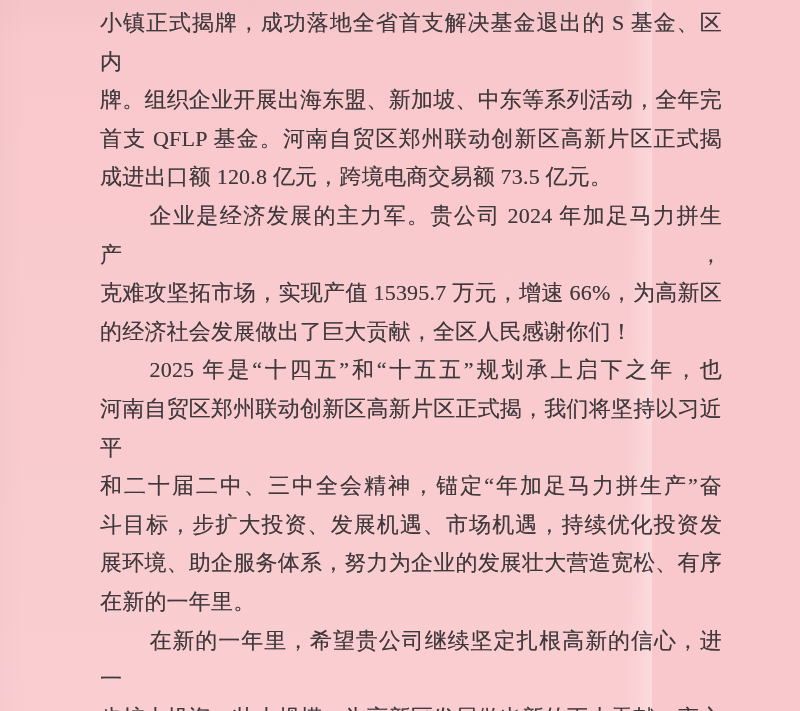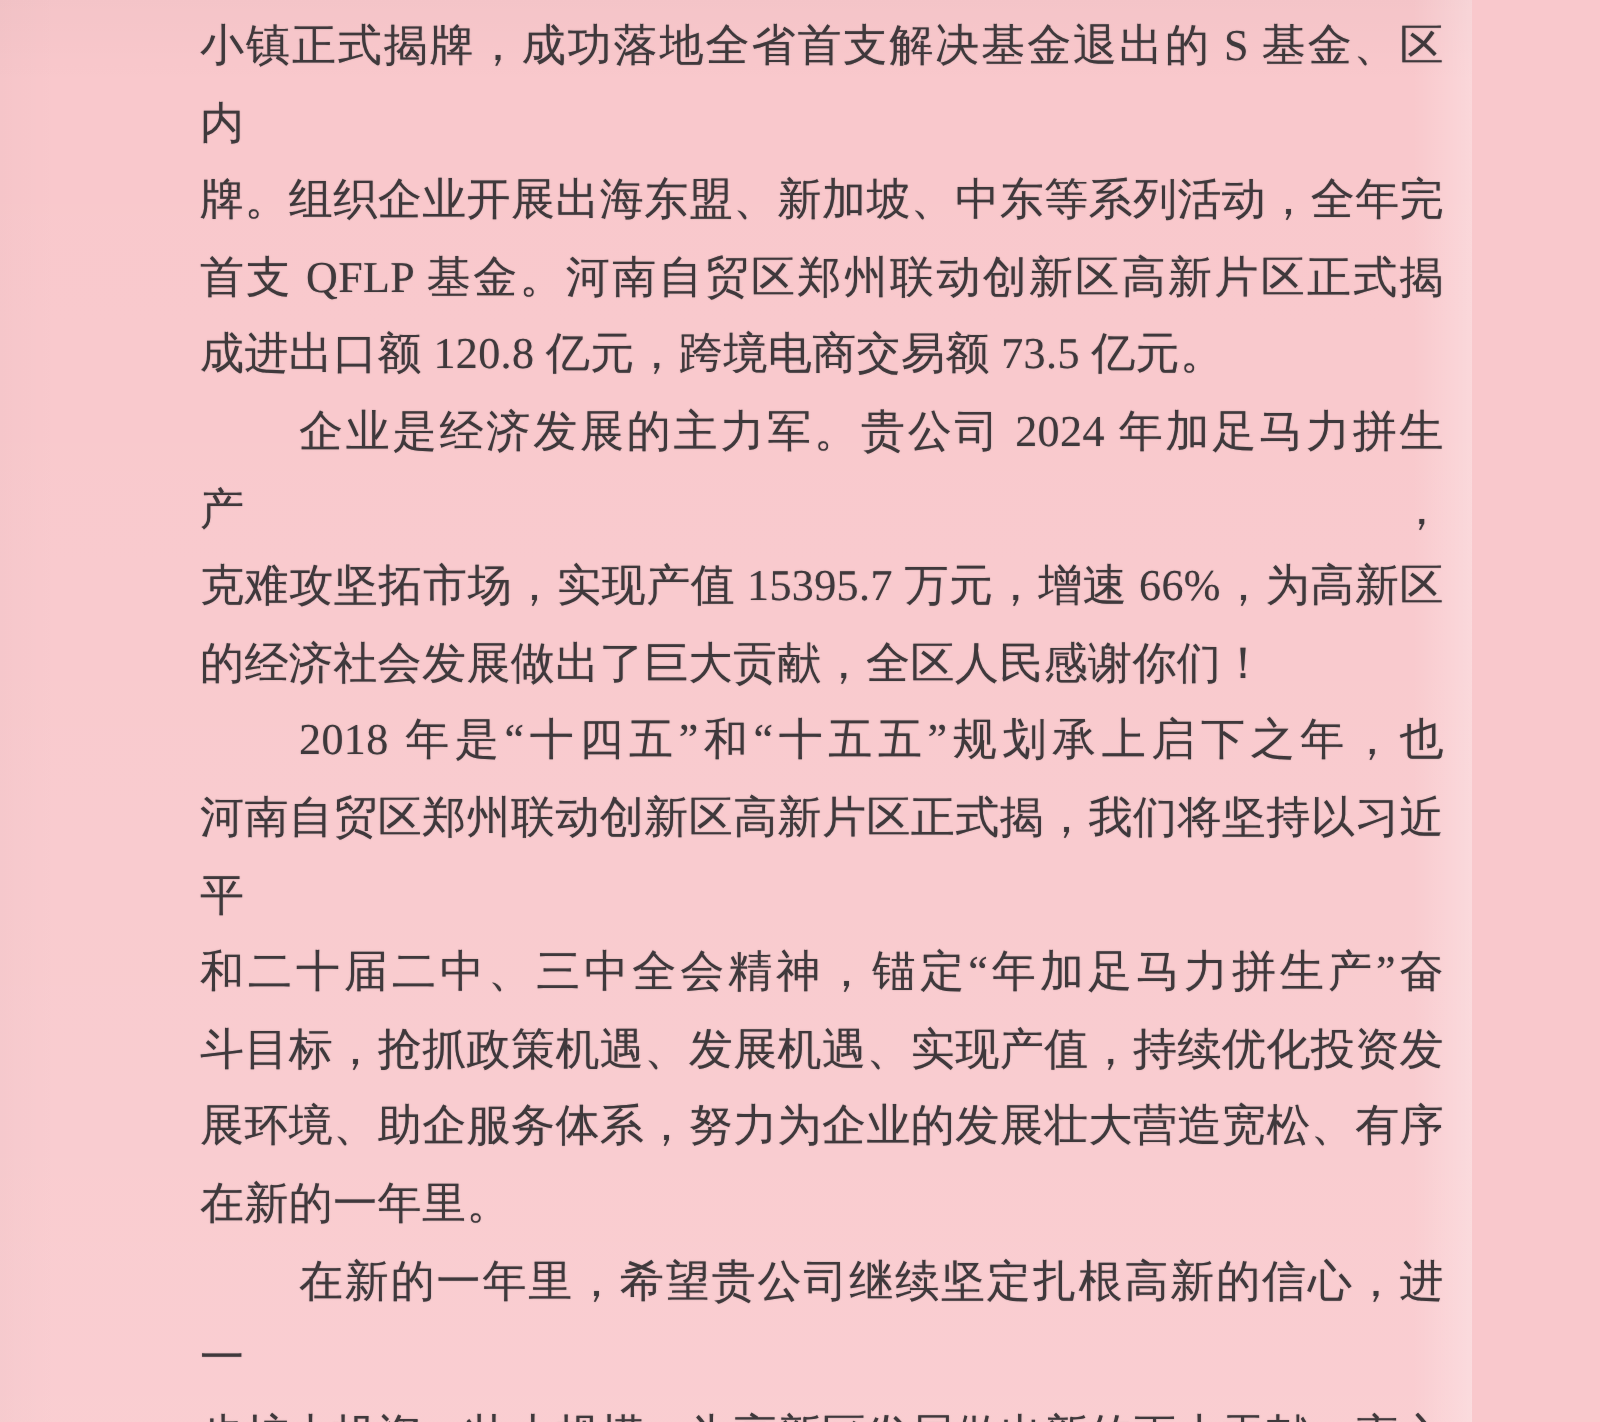--- a/index.html
+++ b/index.html
@@ -12,21 +12,21 @@
   }
   body {
     width: 800px;
     height: 711px;
     overflow: hidden;
     background: var(--paper);
     font-family: "Liberation Serif", "DejaVu Serif", serif;
   }
   .scan-page {
     position: relative;
-    width: 736px;
+    width: 652px;
     height: 711px;
     background:
       linear-gradient(to right, rgba(0,0,0,0.015) 0%, rgba(0,0,0,0) 4%, rgba(0,0,0,0) 96%, rgba(255,255,255,0.28) 100%),
       linear-gradient(to bottom, rgba(0,0,0,0.02) 0%, rgba(0,0,0,0) 6%, rgba(255,255,255,0.10) 100%),
       var(--paper);
     box-sizing: border-box;
     padding: 4px 78px 0 100px;
   }
   .text-block {
     width: 622px;
@@ -57,24 +57,24 @@
 
     <div class="line">小镇正式揭牌，成功落地全省首支解决基金退出的 S 基金、区内</div>
     <div class="line">牌。组织企业开展出海东盟、新加坡、中东等系列活动，全年完</div>
     <div class="line">首支 QFLP 基金。河南自贸区郑州联动创新区高新片区正式揭</div>
     <div class="line end">成进出口额 120.8 亿元，跨境电商交易额 73.5 亿元。</div>
 
     <div class="line indent">企业是经济发展的主力军。贵公司 2024 年加足马力拼生产，</div>
     <div class="line">克难攻坚拓市场，实现产值 15395.7 万元，增速 66%，为高新区</div>
     <div class="line end">的经济社会发展做出了巨大贡献，全区人民感谢你们！</div>
 
-    <div class="line indent">2018 年是“十四五”和“十五五”规划承上启下之年，也</div>
+    <div class="line indent">2025 年是“十四五”和“十五五”规划承上启下之年，也</div>
     <div class="line">河南自贸区郑州联动创新区高新片区正式揭，我们将坚持以习近平</div>
     <div class="line">和二十届二中、三中全会精神，锚定“年加足马力拼生产”奋</div>
-    <div class="line">斗目标，抢抓政策机遇、发展机遇、实现产值，持续优化投资发</div>
+    <div class="line">斗目标，步扩大投资、发展机遇、市场机遇，持续优化投资发</div>
     <div class="line">展环境、助企服务体系，努力为企业的发展壮大营造宽松、有序</div>
     <div class="line end">在新的一年里。</div>
 
     <div class="line indent">在新的一年里，希望贵公司继续坚定扎根高新的信心，进一</div>
     <div class="line">步扩大投资、壮大规模，为高新区发展做出新的更大贡献。衷心</div>
 
   </div>
 </div>
 
 </body></html>

